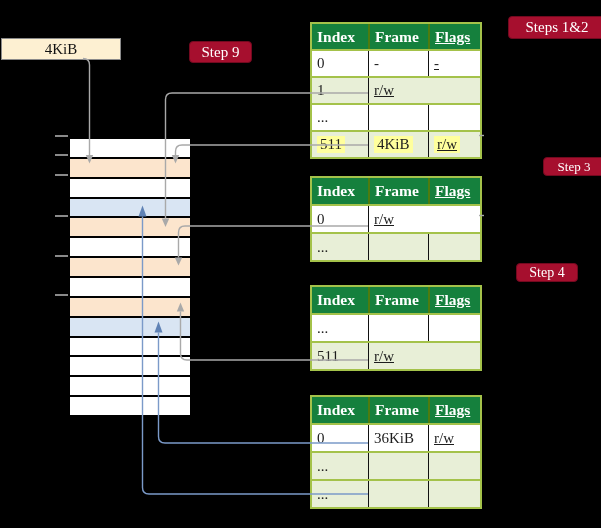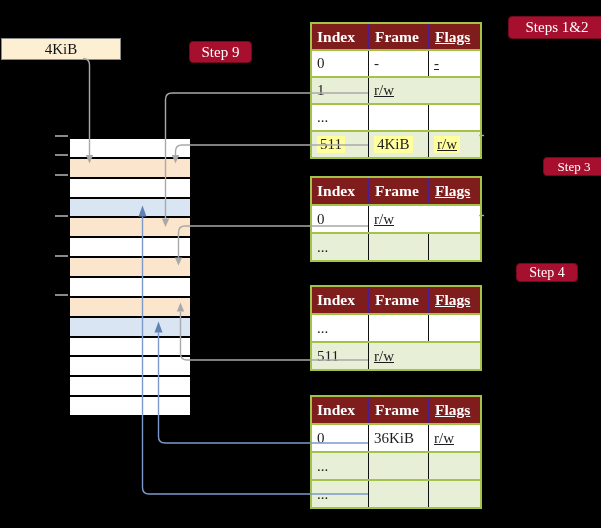--- a/index.html
+++ b/index.html
@@ -32,22 +32,22 @@
   .fill-white {background:#ffffff;}
   .fill-orange{background:#fce5cd;}
   .fill-blue  {background:#d9e5f3;}
   .tick{position:absolute;left:55px;width:13px;height:2px;background:#8a8a8a;}
   
   .pt{position:absolute;left:310px;width:168px;border:2.5px solid #a4c24a;background:#fff;}
   #pt1{top:22px;}  #pt2{top:176px;}  #pt3{top:285px;}  #pt4{top:395px;}
   .pt-row{display:flex;align-items:center;}
   .pt.h25 .pt-row{height:25px;}
   .pt.h26 .pt-row{height:26px;}
-  .pt-row.header{background:#7f1d1d;color:#fff;font-weight:bold;font-size:15.5px;}
-  .pt-row.header .pt-cell + .pt-cell{border-left:2px solid #4c1d95;}
+  .pt-row.header{background:#15803d;color:#fff;font-weight:bold;font-size:15.5px;}
+  .pt-row.header .pt-cell + .pt-cell{border-left:2px solid #4d7c0f;}
   .pt-row.body{font-size:15px;color:#1d1d1d;border-top:2px solid #a4c24a;}
   .pt-row.body .pt-cell + .pt-cell{border-left:1px solid #111;}
   .pt-row.body.shaded{background:#e8efd7;}
   .pt-cell{box-sizing:border-box;height:100%;display:flex;align-items:center;padding-left:5px;overflow:hidden;}
   .c0{width:56px;} .c1{width:60px;} .c2{flex:1;text-decoration:underline;}
   .hl{background:#ffff9d;padding:0 3px;}
   
   .overlay{position:absolute;left:0;top:0;pointer-events:none;z-index:10;}
   .ln-gray{stroke:#a9a9a9;stroke-width:1.4;fill:none;}
   .hd-gray{fill:#a9a9a9;stroke:none;}

